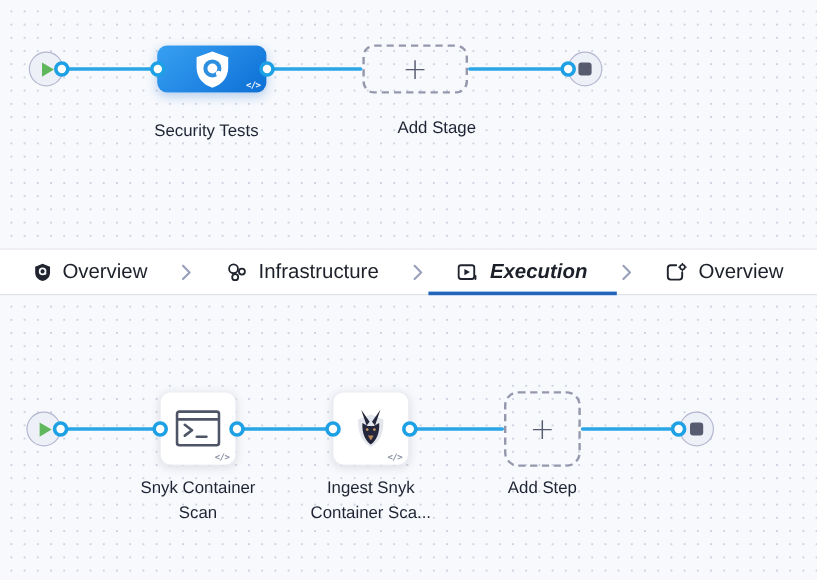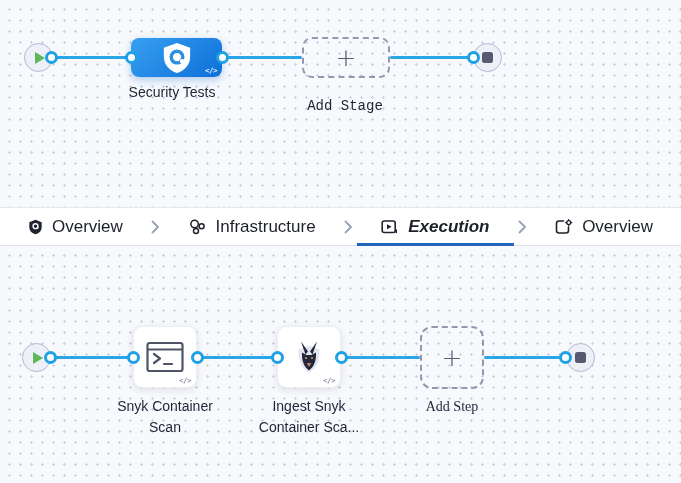--- a/index.html
+++ b/index.html
@@ -122,26 +122,26 @@
       <svg width="32" height="34" viewBox="0 0 34 36">
         <path d="M17 2 L31 7 V16 C31 25 25.5 31.5 17 34 C8.5 31.5 3 25 3 16 V7 Z" fill="#ffffff"></path>
         <circle cx="17" cy="17" r="6.2" fill="none" stroke="#2d8fe0" stroke-width="3.6"></circle>
         <circle cx="22.5" cy="21.5" r="2.4" fill="#ffffff"></circle>
       </svg>
       <span class="code-badge on-blue">&lt;/&gt;</span>
     </div>
     <div class="connector" style="left:124.5px; top:51px;"></div>
     <div class="connector" style="left:215.5px; top:51px;"></div>
 
-    <div class="node-label" style="left:172px; top:82px;">Security Tests</div>
+    <div class="node-label" style="left:172px; top:98px;">Security Tests</div>
 
     <div class="dashed-node" style="left:302px; top:37px; width:88px; height:41px; border-radius:10px;">
       <span class="plus-glyph">+</span>
     </div>
-    <div class="node-label" style="left:345px; top:96px;font-family:Liberation Mono, monospace;">Add Stage</div>
+    <div class="node-label" style="left:364px; top:96px;">Add Stage</div>
 
     <div class="connector" style="left:467px; top:51px;"></div>
     <div class="terminal-node" style="left:473px; top:43px;">
       <div class="stop-sq"></div>
     </div>
   </div>
 
   <div class="tabbar">
 
     <div class="tab">
@@ -248,21 +248,21 @@
     <div class="connector" style="left:270.5px; top:105px;"></div>
     <div class="connector" style="left:334.5px; top:105px;"></div>
     <div class="node-label" style="left:309px; top:150px;text-align:center;">
       <div>Ingest Snyk</div>
       <div>Container Sca...</div>
     </div>
 
     <div class="dashed-node" style="left:420px; top:80px; width:64px; height:63px; border-radius:12px;">
       <span class="plus-glyph">+</span>
     </div>
-    <div class="node-label" style="left:452px; top:150px;font-family:Liberation Serif, serif;">Add Step</div>
+    <div class="node-label" style="left:452px; top:150px;">Add Step</div>
 
     <div class="connector" style="left:559px; top:105px;"></div>
     <div class="terminal-node" style="left:566px; top:97px;">
       <div class="stop-sq"></div>
     </div>
   </div>
 
 </div>
 
 </body></html>

